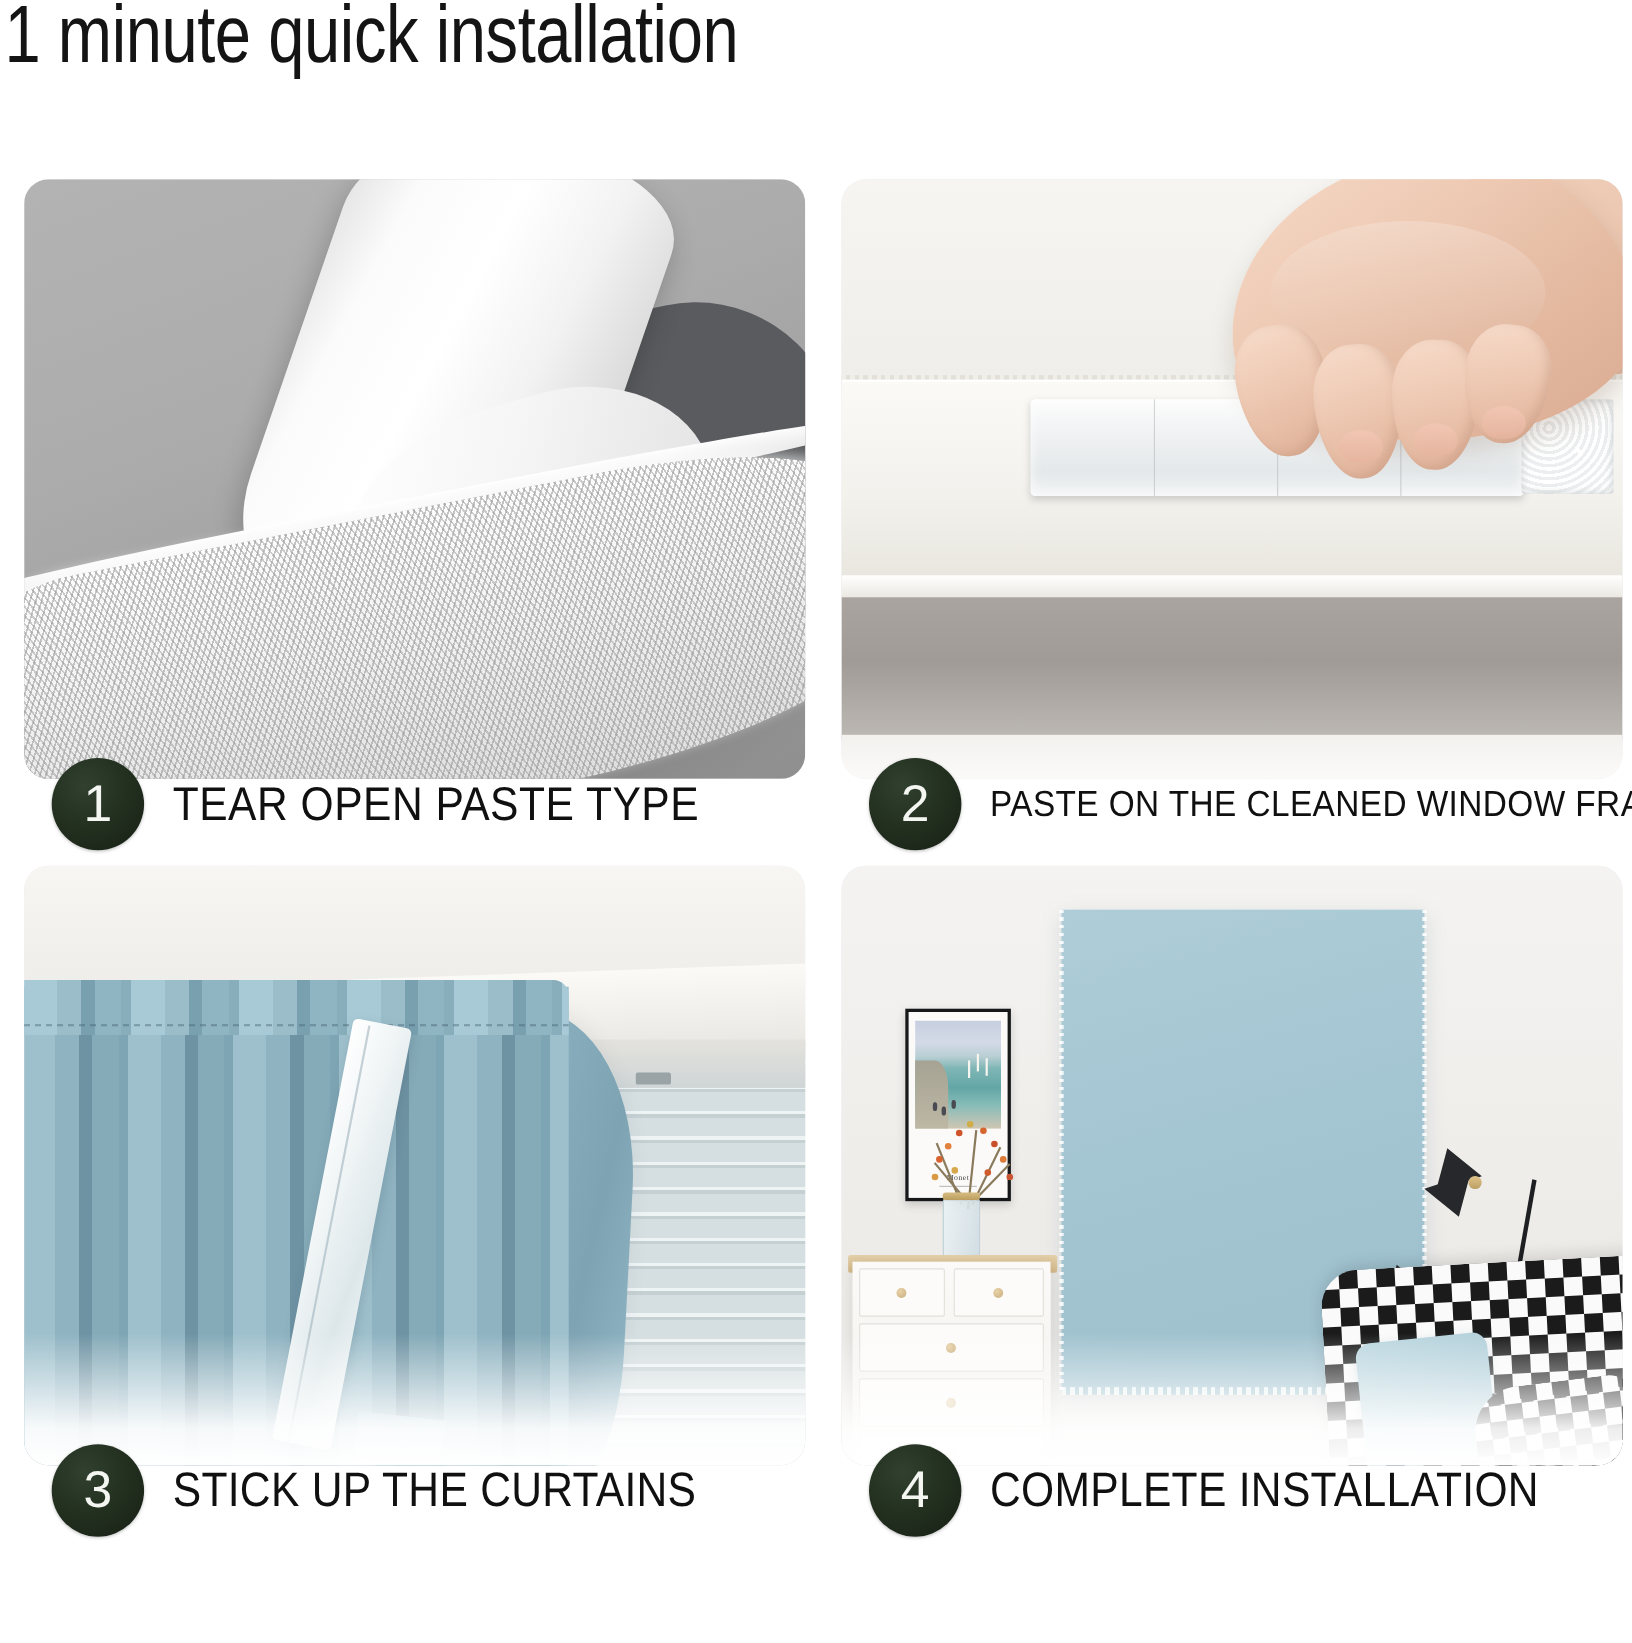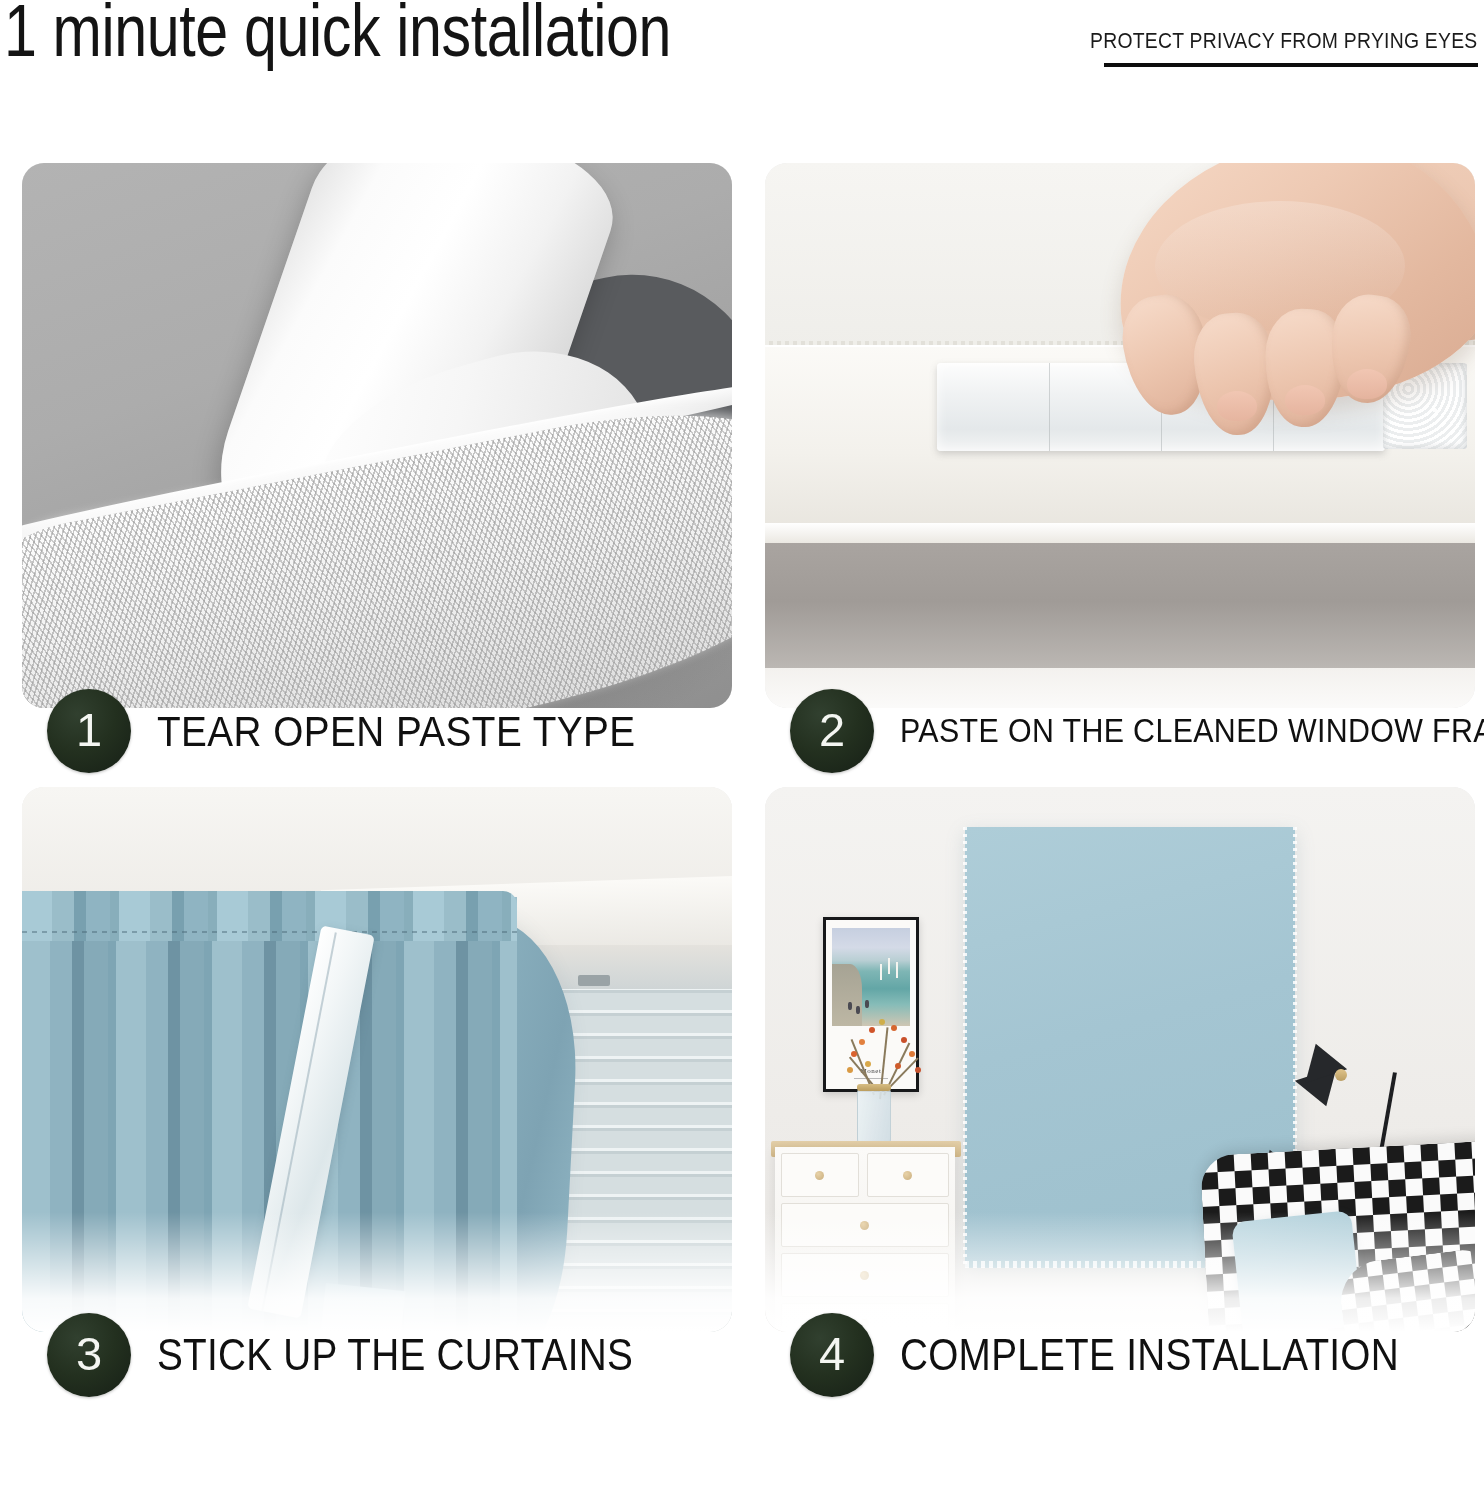--- a/index.html
+++ b/index.html
@@ -426,24 +426,20 @@
     border-radius:14px;
     transform:rotate(-6deg);
     box-shadow:0 3px 10px rgba(90,120,135,.22);
   }
 </style>
 </head>
 <body>
 
 <div id="header">
   <div id="main-title">1 minute quick installation</div>
-  <div id="tagline-wrap">
-    <div id="tagline">PROTECT PRIVACY FROM PRYING EYES</div>
-    <div id="tagline-rule"></div>
-  </div>
 </div>
 
 <div id="grid">
 
   <div class="cell c1">
     <div class="photo">
       <div class="photo-inner">
         <div class="p1-bg"></div>
         <div class="p1-darkpatch"></div>
         <div class="p1-strip"></div>

